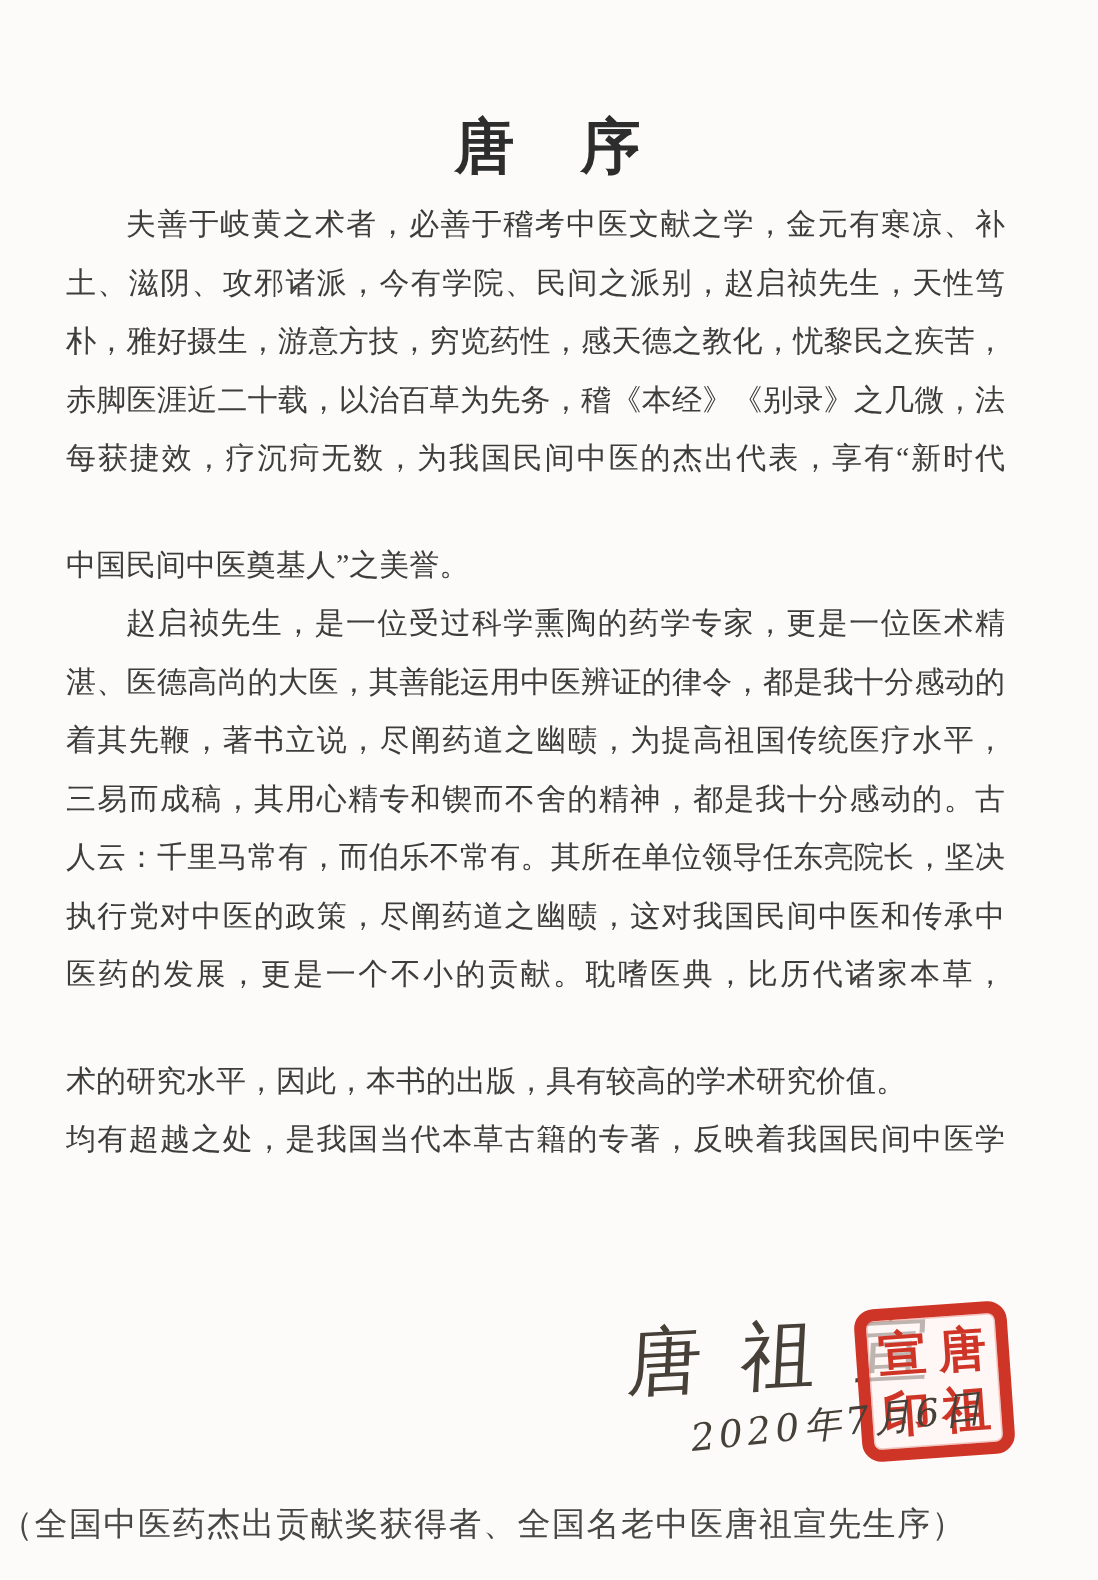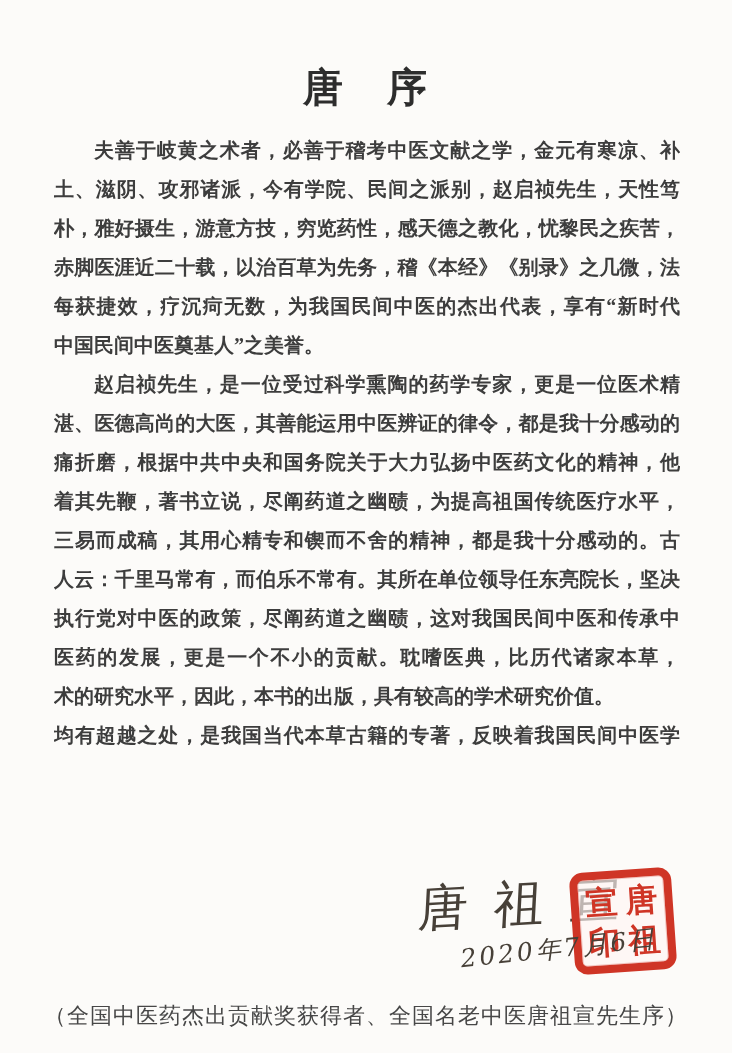--- a/index.html
+++ b/index.html
@@ -17,45 +17,44 @@
     font-family:"Liberation Serif", serif;
     overflow:hidden;
   }
   .page{
     position:relative;
     width:732px;height:1053px;
     background:var(--bg);
   }
   .title{
     position:absolute;
-    top:60px;left:0;width:732px;
+    top:70px;left:0;width:732px;
     text-align:center;
     font-size:40px;
     font-weight:bold;
     color:var(--title-text);
     letter-spacing:2px;
   }
   .body-text{
     position:absolute;
-    top:131px;left:54px;
+    top:131px;left:44px;
     width:626px;
-    font-weight:bold;
   }
   .line{
     height:39px;
     line-height:39px;
     font-size:20px;
     color:var(--body-text);
     text-align:justify;
     text-align-last:justify;
     overflow:hidden;
     white-space:nowrap;
   }
   .line.indent{text-indent:2em;}
-  .line.para-end{text-align-last:left;}
+  .line.para-end{text-align-last:left;margin-top:32px;}
   .signature-area{
     position:absolute;
     top:856px;left:380px;
     width:320px;height:140px;
   }
   .sig-name{
     position:absolute;
     top:14px;left:38px;
     font-size:50px;
     color:var(--handwriting);
@@ -97,21 +96,21 @@
     align-items:center;
     justify-content:center;
     font-size:32px;
     font-weight:bold;
     color:var(--seal-red);
     line-height:1;
   }
   .footer{
     position:absolute;
     top:1001px;left:0;width:732px;
-    text-align:center;
+    text-align:left;
     font-size:22px;
     color:var(--footer-text);
     letter-spacing:1px;
   }
 </style>
 </head>
 <body>
 
 <div class="page">
 
@@ -119,21 +118,20 @@
 
   <div class="body-text" id="paragraphs">
       <div class="line indent">夫善于岐黄之术者，必善于稽考中医文献之学，金元有寒凉、补</div>
       <div class="line">土、滋阴、攻邪诸派，今有学院、民间之派别，赵启祯先生，天性笃</div>
       <div class="line">朴，雅好摄生，游意方技，穷览药性，感天德之教化，忧黎民之疾苦，</div>
       <div class="line">赤脚医涯近二十载，以治百草为先务，稽《本经》《别录》之几微，法</div>
       <div class="line">每获捷效，疗沉疴无数，为我国民间中医的杰出代表，享有“新时代</div>
       <div class="line para-end">中国民间中医奠基人”之美誉。</div>
       <div class="line indent">赵启祯先生，是一位受过科学熏陶的药学专家，更是一位医术精</div>
       <div class="line">湛、医德高尚的大医，其善能运用中医辨证的律令，都是我十分感动的</div>
-      <div class="line">痛折磨，根据中共中央和国务院关于大力弘扬中医药文化的精神，他</div>
       <div class="line">着其先鞭，著书立说，尽阐药道之幽赜，为提高祖国传统医疗水平，</div>
       <div class="line">三易而成稿，其用心精专和锲而不舍的精神，都是我十分感动的。古</div>
       <div class="line">人云：千里马常有，而伯乐不常有。其所在单位领导任东亮院长，坚决</div>
       <div class="line">执行党对中医的政策，尽阐药道之幽赜，这对我国民间中医和传承中</div>
       <div class="line">医药的发展，更是一个不小的贡献。耽嗜医典，比历代诸家本草，</div>
       <div class="line para-end">术的研究水平，因此，本书的出版，具有较高的学术研究价值。</div>
       <div class="line">均有超越之处，是我国当代本草古籍的专著，反映着我国民间中医学</div>
     </div>
 
   <div class="signature-area">

